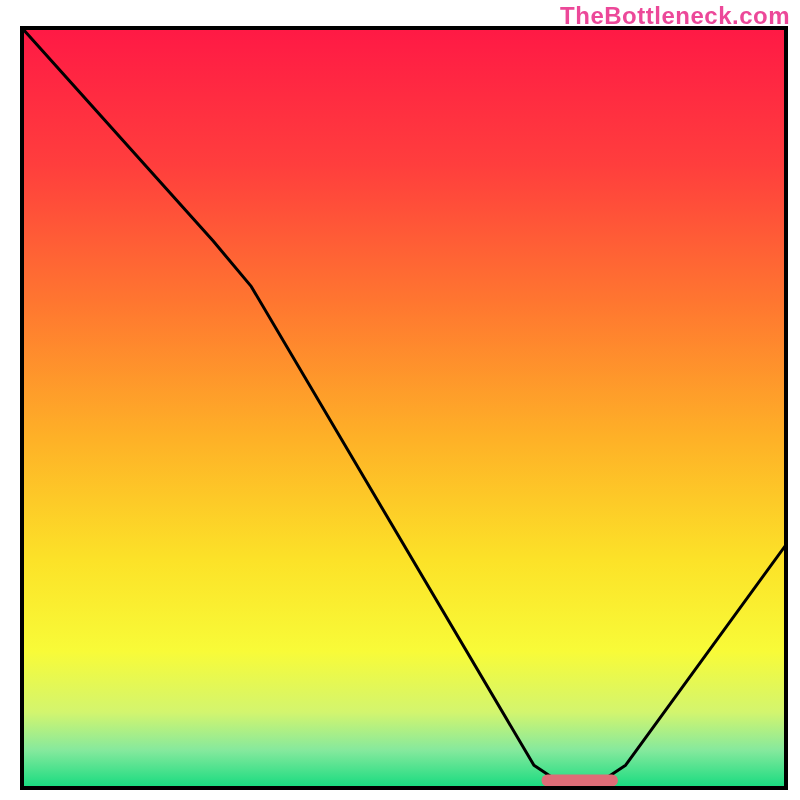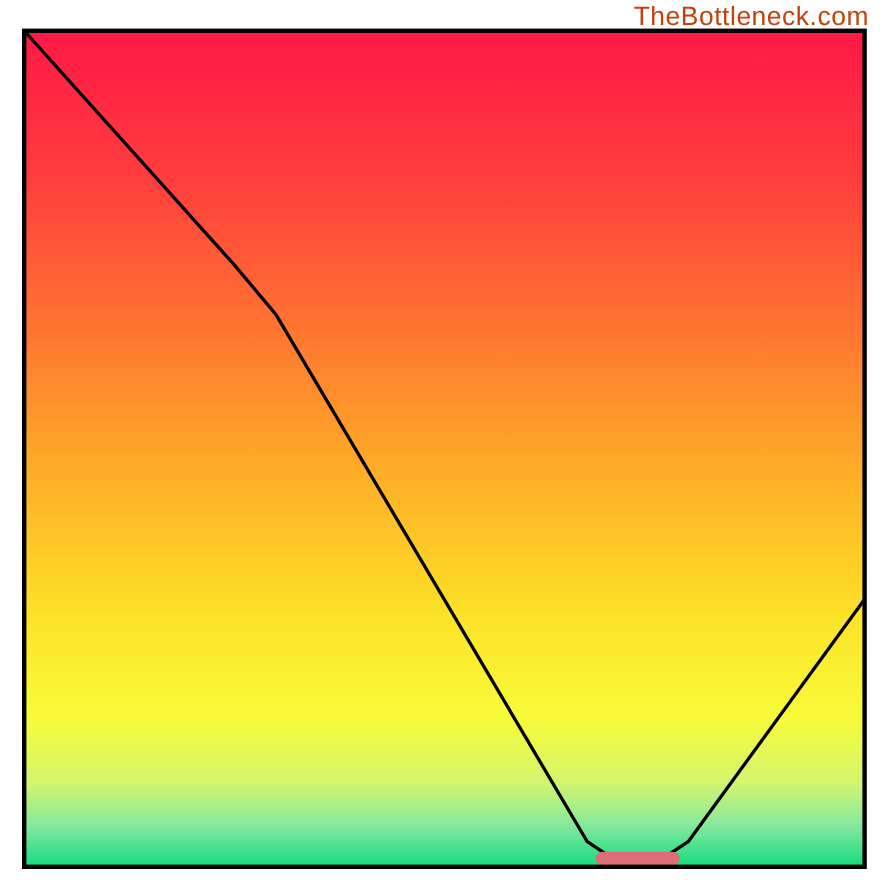--- a/index.html
+++ b/index.html
@@ -13,22 +13,22 @@
   .stage {
     position: relative;
     width: 800px;
     height: 800px;
   }
   .watermark {
     position: absolute;
     top: 2px;
     right: 10px;
     font-size: 24px;
-    font-weight: normal;
-    color: #c2410c;
+    font-weight: bold;
+    color: #ec4899;
     letter-spacing: 0.5px;
   }
   svg.plot {
     position: absolute;
     left: 0;
     top: 0;
     width: 800px;
     height: 800px;
   }
 </style>

